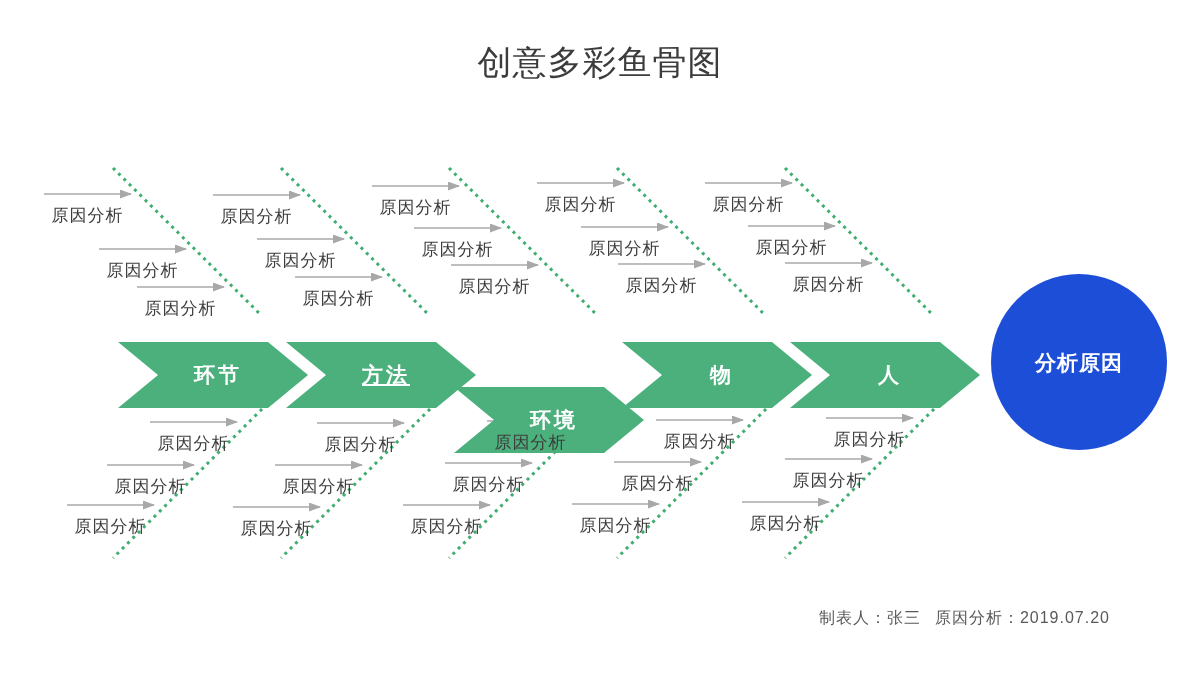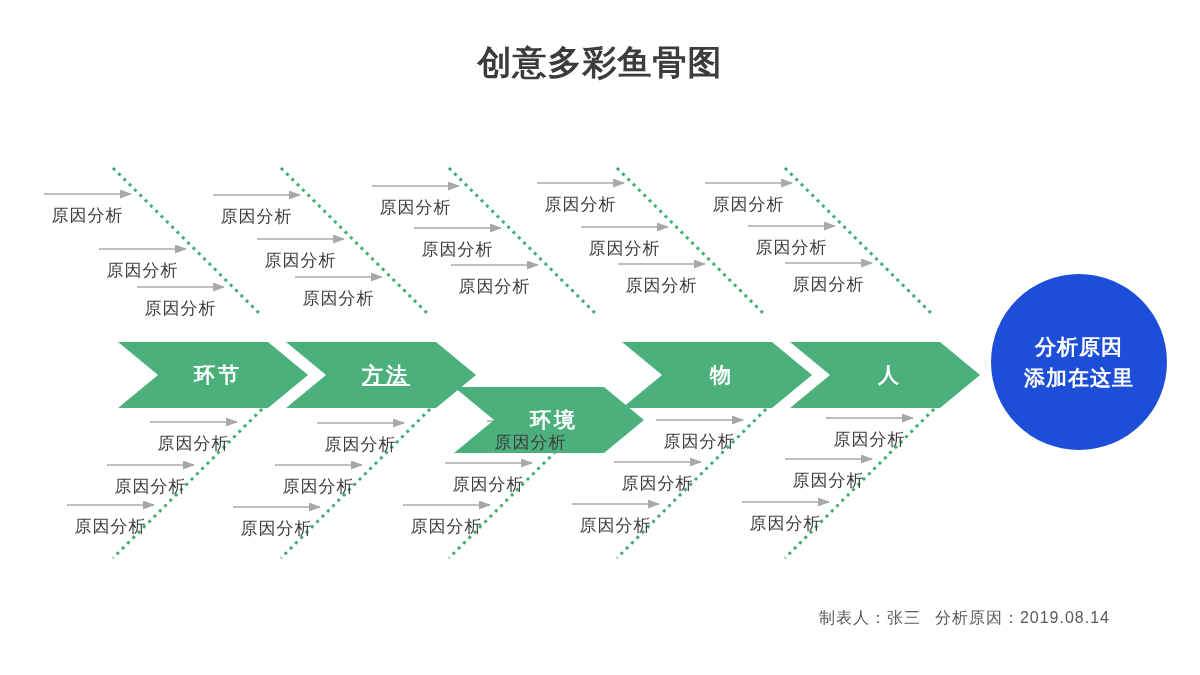--- a/index.html
+++ b/index.html
@@ -2,21 +2,21 @@
 <html><head>
 <meta charset="utf-8">
 <style>
   html,body{margin:0;padding:0;background:#ffffff;}
   .slide{
     position:relative;width:1200px;height:675px;background:#ffffff;
     overflow:hidden;font-family:"Liberation Sans","DejaVu Sans",sans-serif;
   }
   .title{
     position:absolute;top:40px;left:0;width:1200px;margin:0;
-    text-align:center;font-size:34px;font-weight:bold;color:#3c3c3c;
+    text-align:center;font-size:34px;font-weight:normal;color:#3c3c3c;
     letter-spacing:1px;
   }
   .bones{position:absolute;left:0;top:0;}
   .chevron{
     position:absolute;top:342px;width:190px;height:66px;background:#4CB07D;
     clip-path:polygon(0 0,150px 0,190px 33px,150px 66px,0 66px,40px 33px);
     display:flex;align-items:center;justify-content:center;
     padding-left:10px;box-sizing:border-box;
     color:#ffffff;font-size:21px;font-weight:bold;letter-spacing:3px;
   }
@@ -137,17 +137,16 @@
       <div class="cause-label" style="left: 693.5px; top: 192px;">原因分析</div>
       <div class="cause-label" style="left: 736.5px; top: 235px;">原因分析</div>
       <div class="cause-label" style="left: 773.5px; top: 272px;">原因分析</div>
       <div class="cause-label" style="left: 814.5px; top: 427px;">原因分析</div>
       <div class="cause-label" style="left: 773.5px; top: 468px;">原因分析</div>
       <div class="cause-label" style="left: 730.5px; top: 511px;">原因分析</div>
     </div>
 
   <div class="head-circle">
     <div>分析原因</div>
-    <div>添加在这里</div>
   </div>
 
-  <div class="footer"><span>制表人：</span><span>张三</span><span class="gap"></span><span>分析原因：</span><span>2019.08.14</span></div>
+  <div class="footer"><span>制表人：</span><span>张三</span><span class="gap"></span><span>原因分析：</span><span>2019.07.20</span></div>
 </div>
 
 </body></html>

